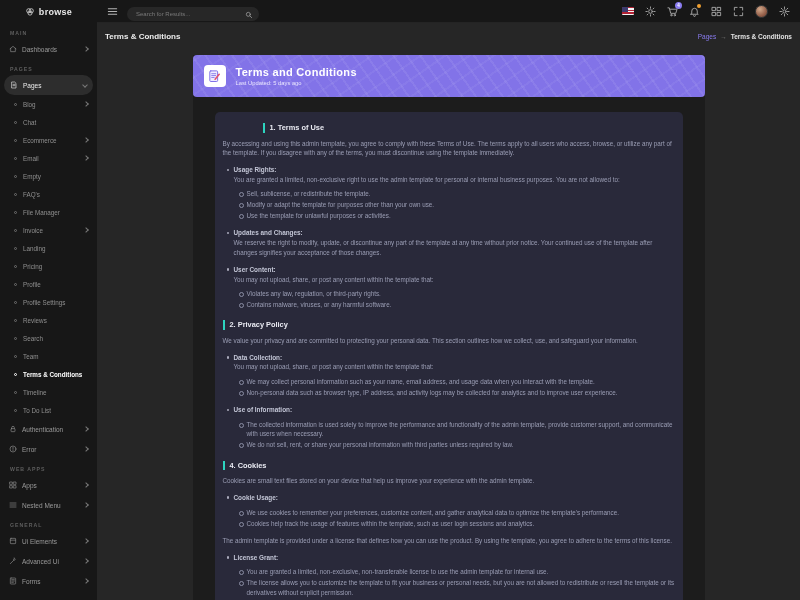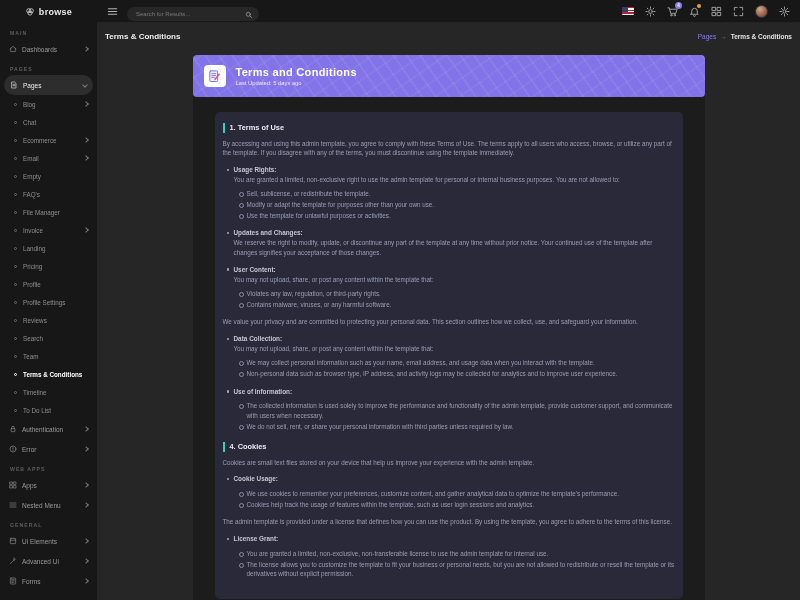--- a/index.html
+++ b/index.html
@@ -72,21 +72,21 @@
   .banner-icon { position:relative; width:22px; height:22px; background:#ffffff; border-radius:4px;
     display:flex; align-items:center; justify-content:center; flex:0 0 22px; }
   .banner-icon svg { width:15px; height:15px; }
   .banner-text { position:relative; }
   .banner-title { color:#ffffff; font-size:11px; font-weight:bold; letter-spacing:.3px; }
   .banner-sub { color:#ebe7ff; font-size:5.8px; margin-top:2px; }
 
   .card { margin:15px 22px 0; background:#29293a; border-radius:5px; padding:10px 8px 12px; }
   .sec-h { font-size:7.4px; font-weight:bold; color:#e9eaf2; border-left:2px solid #2dd4bf;
     padding-left:5px; margin:11px 0 6px; line-height:1.3; }
-  .sec-h:first-child { margin-top:1px; }
+  .sec-h:first-child { margin-top:1px;margin-left:40px; }
   .sec-p { font-size:6.3px; color:#9b9eb5; line-height:1.55; margin-bottom:7px; }
   ul.blist { list-style:none; padding-left:11px; margin-bottom:3px; }
   ul.blist > li { position:relative; margin-bottom:8px; }
   ul.blist > li::before { content:""; position:absolute; left:-7px; top:3.5px; width:2.5px; height:2.5px;
     border-radius:50%; background:#aab; }
   .li-head { font-size:6.4px; font-weight:bold; color:#c3c6d6; line-height:1.5; }
   .li-text { font-size:6.3px; color:#9b9eb5; line-height:1.5; }
   ul.sub { list-style:none; padding-left:13px; margin-top:5px; }
   ul.sub > li { position:relative; font-size:6.3px; color:#9b9eb5; line-height:1.5; margin-bottom:1.5px; }
   ul.sub > li::before { content:""; position:absolute; left:-8px; top:3px; width:3px; height:3px;
@@ -391,20 +391,21 @@
             </li>
             <li>
               <div class="li-head">User Content:</div>
               <div class="li-text">You may not upload, share, or post any content within the template that:</div>
               <ul class="sub">
                 <li>Violates any law, regulation, or third-party rights.</li>
                 <li>Contains malware, viruses, or any harmful software.</li>
               </ul>
             </li>
           </ul>
+          <div class="sec-h">2. Privacy Policy</div>
           <p class="sec-p">We value your privacy and are committed to protecting your personal data. This section outlines how we collect, use, and safeguard your information.</p>
           <ul class="blist">
             <li>
               <div class="li-head">Data Collection:</div>
               <div class="li-text">You may not upload, share, or post any content within the template that:</div>
               <ul class="sub">
                 <li>We may collect personal information such as your name, email address, and usage data when you interact with the template.</li>
                 <li>Non-personal data such as browser type, IP address, and activity logs may be collected for analytics and to improve user experience.</li>
               </ul>
             </li>

